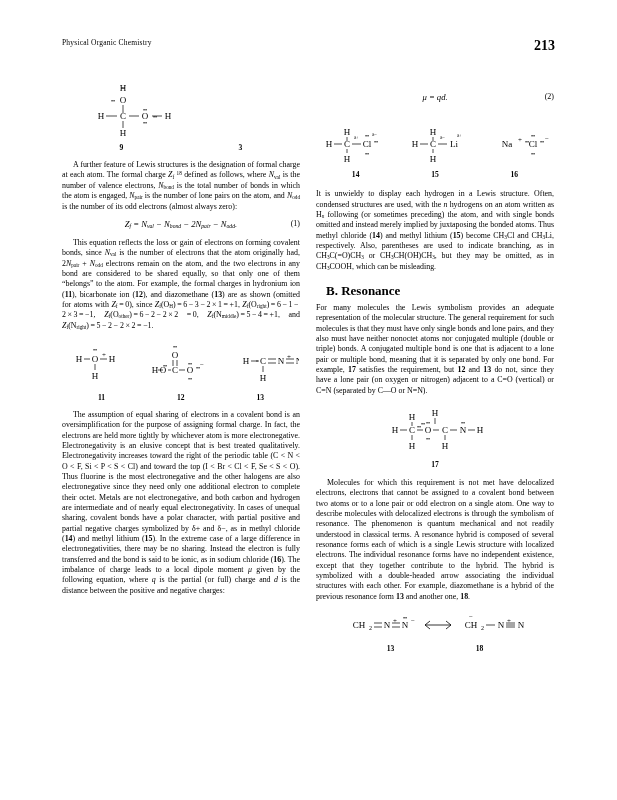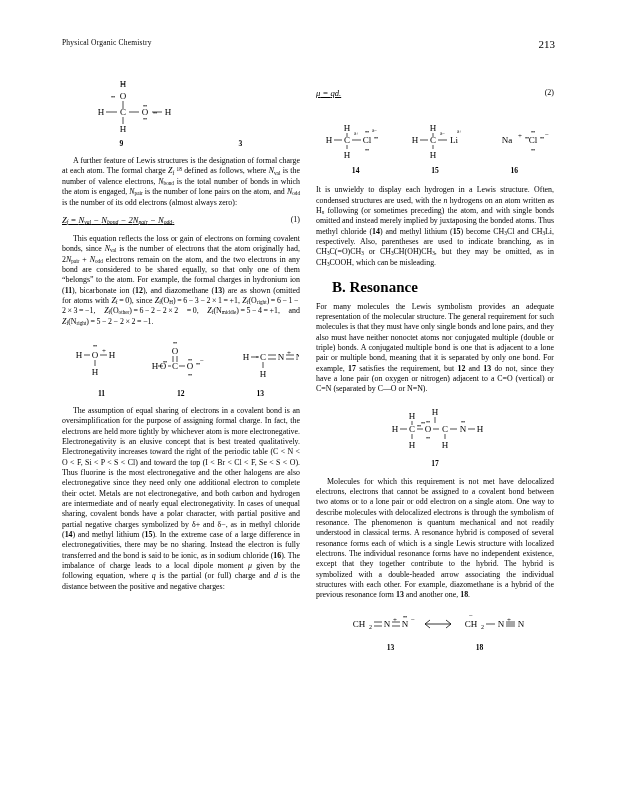--- a/index.html
+++ b/index.html
@@ -27,65 +27,64 @@
     display: flex;
     justify-content: space-between;
     align-items: flex-start;
     margin-bottom: 16px;
   }
   .header-title {
     font-size: 7.5px;
     letter-spacing: 0.2px;
   }
   .header-page {
-    font-size: 11px;
-    font-weight: normal;
+    font-size: 14px;
+    font-weight: bold;
   }
   .cols {
     display: flex;
     gap: 16px;
   }
   .col {
     width: 238px;
     font-size: 7.9px;
     line-height: 1.31;
     text-align: justify;
   }
   p {
     margin: 0 0 0 0;
     text-indent: 11px;
   }
   p.noindent { text-indent: 0; }
   .sec-head {
     font-weight: bold;
-    font-size: 15px;
-    margin: 10px 0 4px 16px;
+    font-size: 13px;
+    margin: 10px 0 4px 10px;
     text-indent: 0;
   }
   .struct-block {
     width: 100%;
     margin: 9px 0 9px 0;
     font-family: "Liberation Serif", serif;
     display: flex;
     justify-content: center;
     align-items: flex-start;
   }
   .eqn-row {
     display: flex;
     align-items: baseline;
     justify-content: center;
     margin: 7px 0 7px 0;
     position: relative;
   }
   .eqn-body {
     font-style: italic;
     font-size: 8.6px;
-    text-align: left;
+    text-align: center;
     flex: 1;
-    text-decoration: underline;
   }
   .eqn-num {
     font-style: normal;
     font-size: 8px;
     position: absolute;
     right: 0;
   }
   i { font-style: italic; }
   sub { font-size: 0.66em; vertical-align: -0.25em; }
   sup { font-size: 0.66em; vertical-align: 0.45em; }

